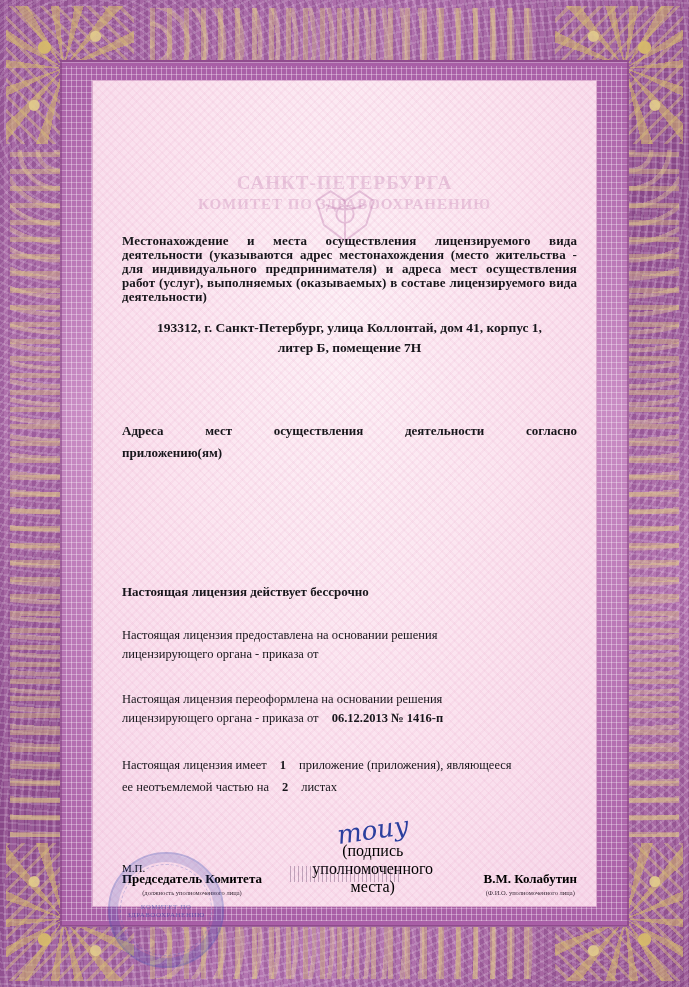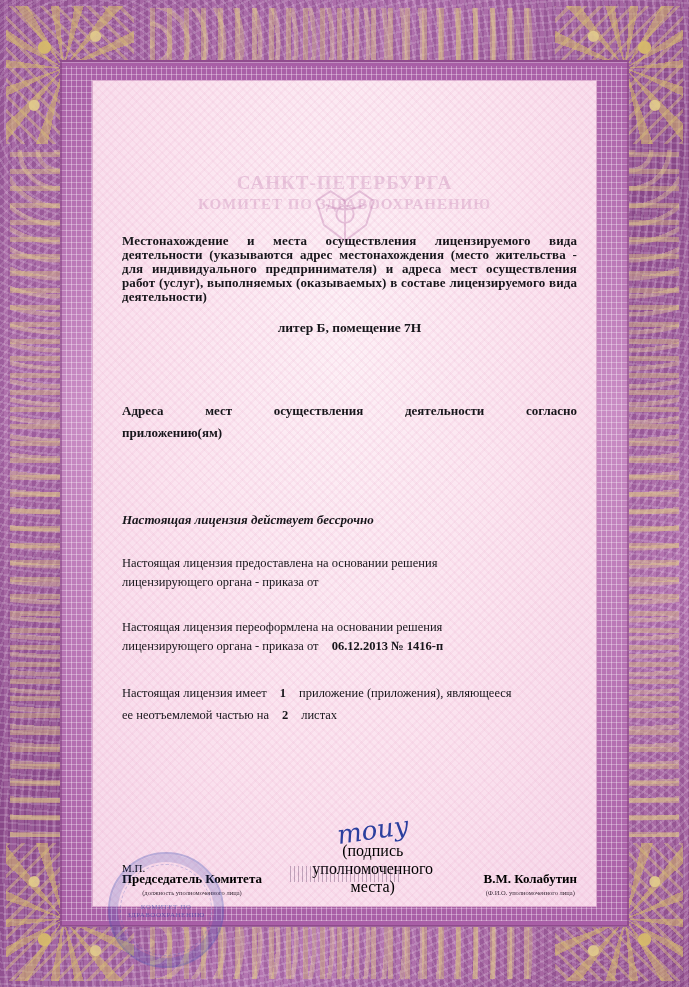--- a/index.html
+++ b/index.html
@@ -149,24 +149,23 @@
     margin-top: 62px;
     font-size: 13px;
     font-weight: bold;
     line-height: 22px;
     text-align: justify;
     text-align-last: justify;
   }
   .blk-heading .row2 { text-align: left; text-align-last: left; }
 
   .validity {
-    margin-top: 68px;
+    margin-top: 120px;
     font-size: 13px;
     font-weight: bold;
-    font-style: italic;
   }
   .para-blk {
     margin-top: 26px;
     font-size: 12.5px;
     line-height: 19px;
   }
   .para-blk .strong { font-weight: bold; }
 
   .counts {
     margin-top: 26px;
@@ -291,20 +290,21 @@
 
     <div class="ghost" style="top:92px; font-size:19px;">САНКТ-ПЕТЕРБУРГА</div>
     <div class="ghost" style="top:116px; font-size:15px;">КОМИТЕТ ПО ЗДРАВООХРАНЕНИЮ</div>
   </div>
 
   <div class="content">
 
     <div class="para-small">Местонахождение  и  места  осуществления  лицензируемого  вида  деятельности  (указываются  адрес  местонахождения  (место жительства -  для индивидуального предпринимателя) и адреса мест осуществления работ (услуг), выполняемых (оказываемых) в составе лицензируемого вида деятельности)</div>
 
     <div class="addr">
+      <div>193312, г. Санкт-Петербург, улица Коллонтай, дом 41, корпус 1,</div>
       <div>литер Б, помещение 7Н</div>
     </div>
 
     <div class="blk-heading">
       <div>Адреса     мест     осуществления     деятельности  согласно</div>
       <div class="row2">приложению(ям)</div>
     </div>
 
     <div class="validity">Настоящая лицензия  действует бессрочно</div>
 

